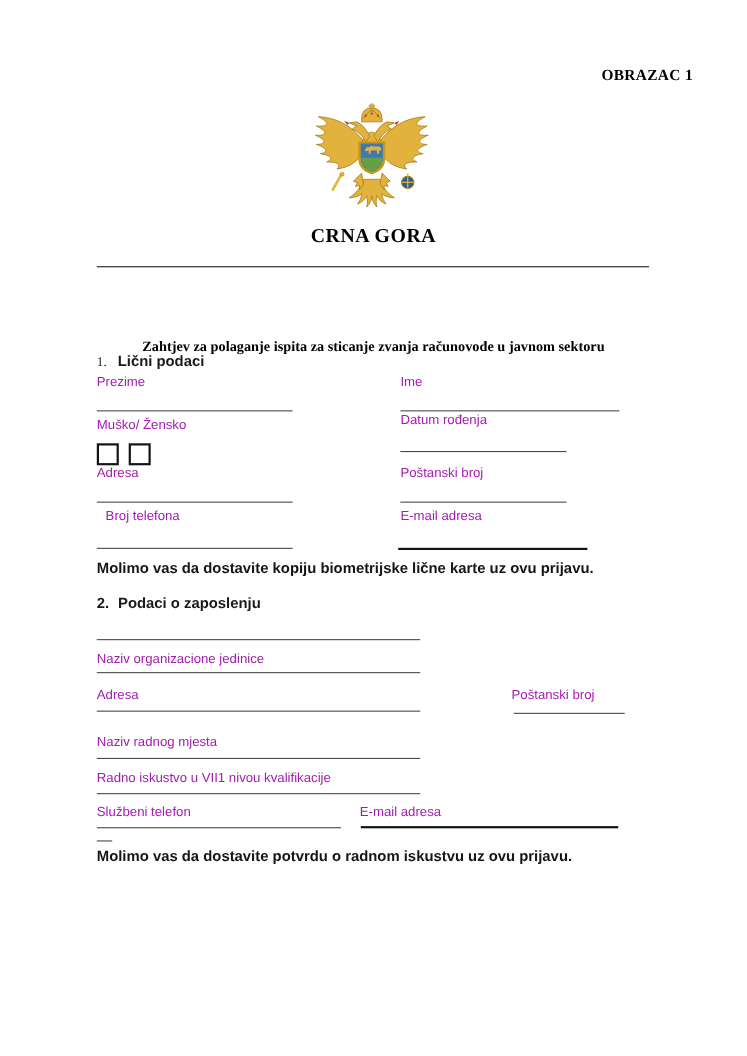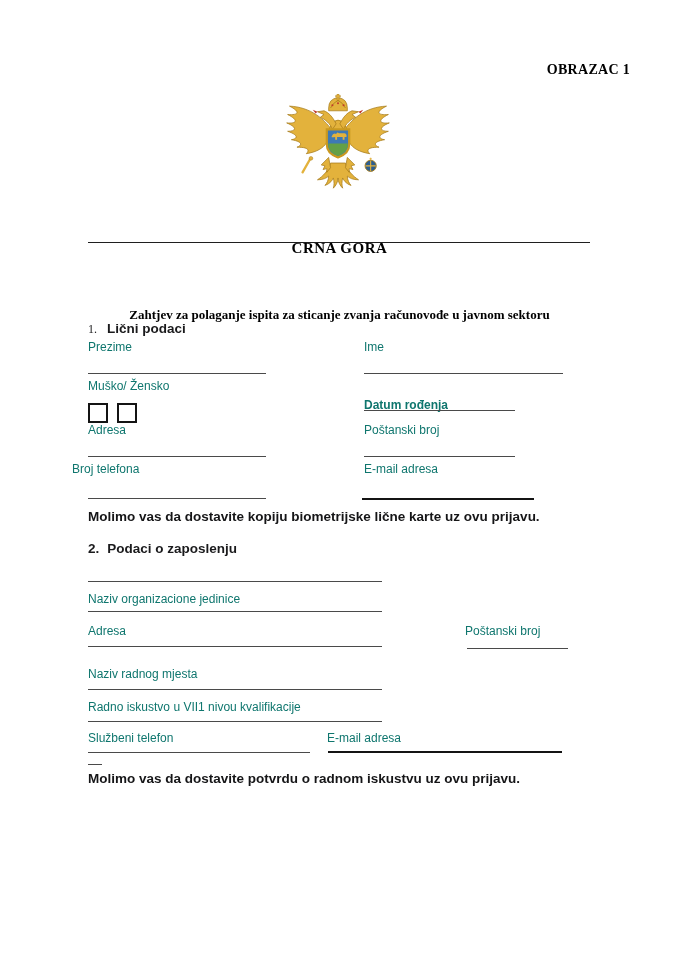--- a/index.html
+++ b/index.html
@@ -4,24 +4,24 @@
 <style>
   html,body { margin:0; padding:0; background:#ffffff; }
   .page {
     position:relative; width:679px; height:960px; background:#fff;
     font-family:"Liberation Sans", sans-serif; color:#1c1c1e; overflow:hidden;
   }
   .abs { position:absolute; }
   .serif { font-family:"Liberation Serif", serif; font-weight:bold; color:#000; }
   .center { left:0; width:679px; text-align:center; }
   .form-code { font-size:14px; letter-spacing:.3px; }
-  .country { font-size:15px; letter-spacing:.5px;margin-top:36px; }
+  .country { font-size:18px; letter-spacing:.5px; }
   .auth-caption { font-size:13.5px; }
   .form-title { font-size:13px;margin-top:17px; }
-  .label { font-size:12px; color:#0f766e; }
+  .label { font-size:12px; color:#a21caf; }
   .sec-head { font-size:13.5px; color:#1a1a1c; }
   .sec-num { font-family:"Liberation Serif", serif; font-weight:400; font-size:12px; margin-right:10px; }
   .sec-num.bold { font-family:"Liberation Sans", sans-serif; font-weight:bold; font-size:13.5px; margin-right:8px; }
   .sec-title { font-weight:bold; }
   .note { font-weight:bold; font-size:13.5px; color:#151517; }
   .rule { height:0; border-top:1.5px solid #1f1f1f; }
   .fill { height:0; border-top:1px solid #4a4a4a; }
   .fill.thick { border-top:2px solid #141414; }
   .checkbox { width:16px; height:16px; background:#fff; border:2px solid #141414; }
   svg { display:block; }
@@ -83,33 +83,33 @@
     <span class="sec-num">1.</span><span class="sec-title">Lični podaci</span>
   </div>
 
   <div class="abs label" style="left:88px; top:340px;">Prezime</div>
   <div class="abs label" style="left:364px; top:340px;">Ime</div>
 
   <div class="abs fill" style="left:88px; top:373px; width:178px;"></div>
   <div class="abs fill" style="left:364px; top:373px; width:199px;"></div>
 
   <div class="abs label" style="left:88px; top:379px;">Muško/ Žensko</div>
-  <div class="abs label" style="left:364px; top:398px;font-weight:bold;">Datum rođenja</div>
+  <div class="abs label" style="left:364px; top:374px;">Datum rođenja</div>
 
   <div class="abs checkbox" style="left:88px; top:403px;"></div>
   <div class="abs checkbox" style="left:117px; top:403px;"></div>
   <div class="abs fill" style="left:364px; top:410px; width:151px;"></div>
 
   <div class="abs label" style="left:88px; top:423px;">Adresa</div>
   <div class="abs label" style="left:364px; top:423px;">Poštanski broj</div>
 
   <div class="abs fill" style="left:88px; top:456px; width:178px;"></div>
   <div class="abs fill" style="left:364px; top:456px; width:151px;"></div>
 
-  <div class="abs label" style="left:72px; top:462px;">Broj telefona</div>
+  <div class="abs label" style="left:96px; top:462px;">Broj telefona</div>
   <div class="abs label" style="left:364px; top:462px;">E-mail adresa</div>
 
   <div class="abs fill" style="left:88px; top:498px; width:178px;"></div>
   <div class="abs fill thick" style="left:362px; top:498px; width:172px;"></div>
 
   <div class="abs note" style="left:88px; top:509px;">Molimo vas da dostavite kopiju biometrijske lične karte uz ovu prijavu.</div>
 
   <div class="abs sec-head" style="left:88px; top:541px;">
     <span class="sec-num bold">2.</span><span class="sec-title">Podaci o zaposlenju</span>
   </div>

